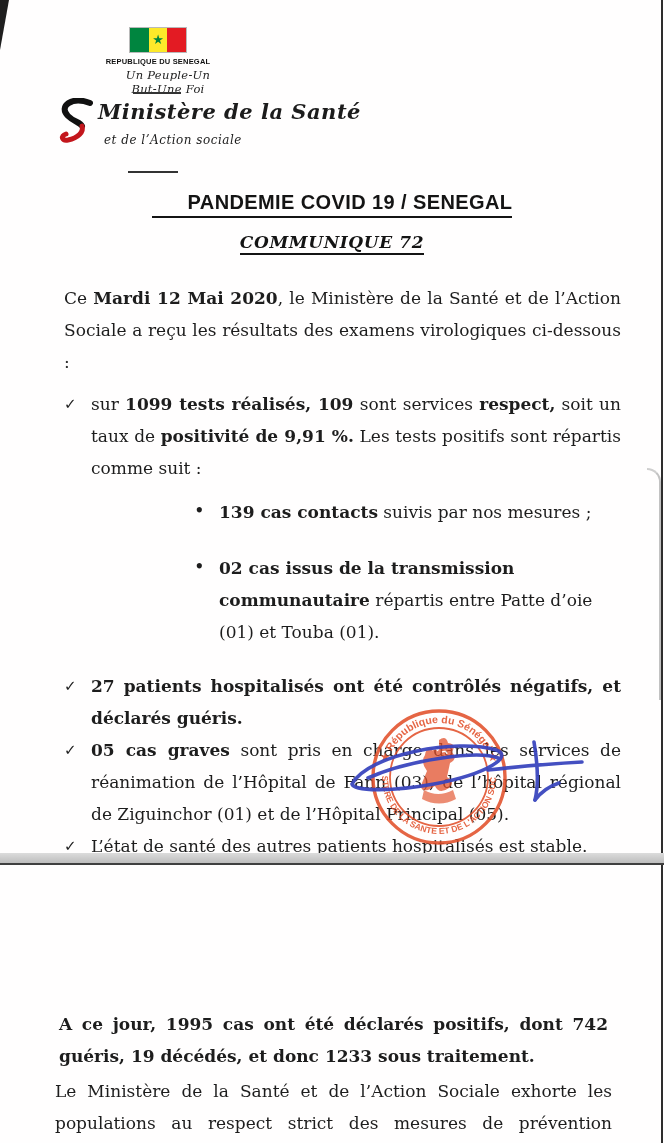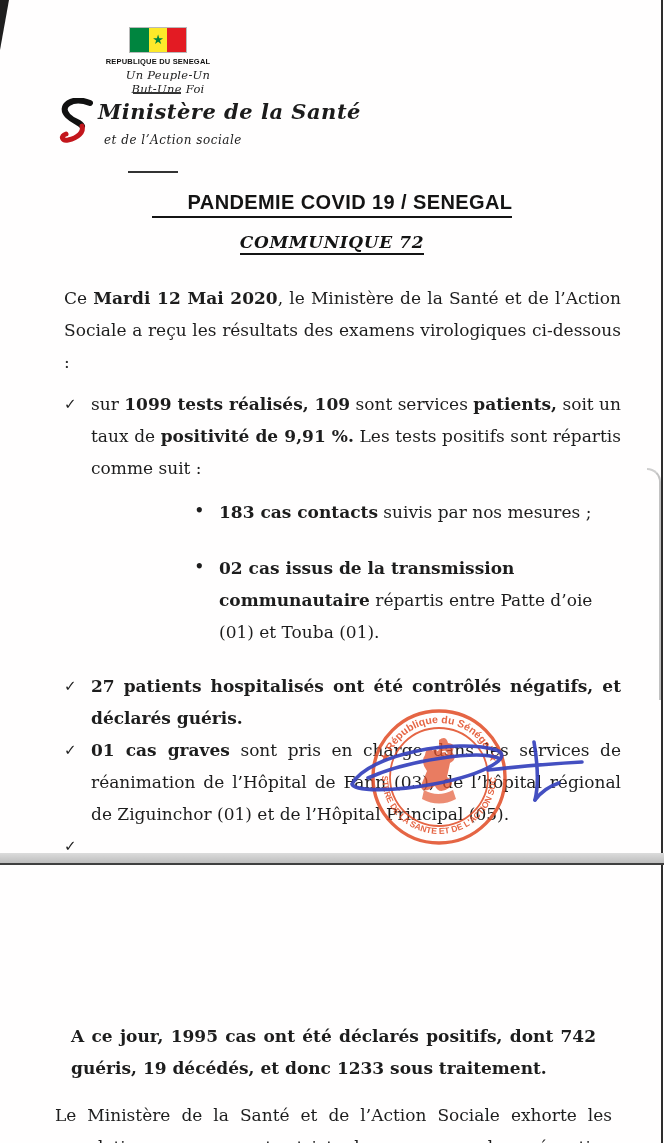--- a/index.html
+++ b/index.html
@@ -53,21 +53,21 @@
   .sub-bullet .marker{position:absolute;left:130px;top:-1px;font-size:18px;}
   .mt12{margin-top:12px;} .mt24{margin-top:24px;} .mt22{margin-top:22px;}
 
   
   .stamp-wrap{position:absolute;left:368px;top:706px;width:142px;height:142px;}
   .signature-wrap{position:absolute;left:338px;top:736px;width:250px;height:80px;}
 
   
   .body2{position:absolute;left:55px;top:140px;width:557px;font-size:17px;line-height:31.5px;
          text-align:justify;}
-  .body2 .summary{font-weight:bold;margin:16px;}
+  .body2 .summary{font-weight:bold;margin:4px;}
   .body2 .exhort{margin:0;}
   b{font-weight:bold;}
 </style>
 </head>
 <body>
 
 <div class="stage">
 
   <div class="page page1">
     <div class="corner-artifact"></div>
@@ -105,45 +105,46 @@
     </div>
     <div class="doc-subtitle">
       <span>COMMUNIQUE 72</span>
     </div>
 
     <div class="body1">
       <p class="intro"><span>Ce </span><b>Mardi 12 Mai 2020</b><span>, le Ministère de la Santé et de l’Action Sociale a reçu les résultats des examens virologiques ci-dessous :</span></p>
 
       <div class="check-item">
         <span class="marker">✓</span>
-        <span><span>sur </span><b>1099 tests réalisés, 109</b><span> sont services </span><b>patients,</b><span> soit un taux de </span><b>positivité de 9,91 %.</b><span>  Les tests positifs sont répartis comme suit :</span></span>
+        <span><span>sur </span><b>1099 tests réalisés, 109</b><span> sont services </span><b>respect,</b><span> soit un taux de </span><b>positivité de 9,91 %.</b><span>  Les tests positifs sont répartis comme suit :</span></span>
       </div>
 
       <div class="sub-bullet mt12">
         <span class="marker">•</span>
-        <span><b>183 cas contacts</b><span> suivis par nos mesures ;</span></span>
+        <span><b>139 cas contacts</b><span> suivis par nos mesures ;</span></span>
       </div>
 
       <div class="sub-bullet mt24">
         <span class="marker">•</span>
         <span><b>02 cas issus de la transmission communautaire</b><span> répartis entre Patte d’oie (01)  et Touba (01).</span></span>
       </div>
 
       <div class="check-item mt22">
         <span class="marker">✓</span>
         <span><b>27 patients hospitalisés ont été contrôlés négatifs, et déclarés guéris.</b></span>
       </div>
 
       <div class="check-item">
         <span class="marker">✓</span>
-        <span><b>01 cas graves</b><span> sont pris en charge dans les services de réanimation de l’Hôpital de Fann (03), de l’hôpital régional de Ziguinchor (01) et de l’Hôpital Principal (05).</span></span>
+        <span><b>05 cas graves</b><span> sont pris en charge dans les services de réanimation de l’Hôpital de Fann (03), de l’hôpital régional de Ziguinchor (01) et de l’Hôpital Principal (05).</span></span>
       </div>
 
       <div class="check-item">
         <span class="marker">✓</span>
+        <span><span>L’état de santé des autres patients hospitalisés est stable.</span></span>
       </div>
     </div>
 
     <div class="stamp-wrap">
       <svg width="142" height="142" viewBox="0 0 142 142" style="opacity:.88">
         <g stroke="#E2502B" fill="none">
           <circle cx="71" cy="71" r="66" stroke-width="3.4"></circle>
           <circle cx="71" cy="71" r="49" stroke-width="1.8"></circle>
         </g>
         <defs>

